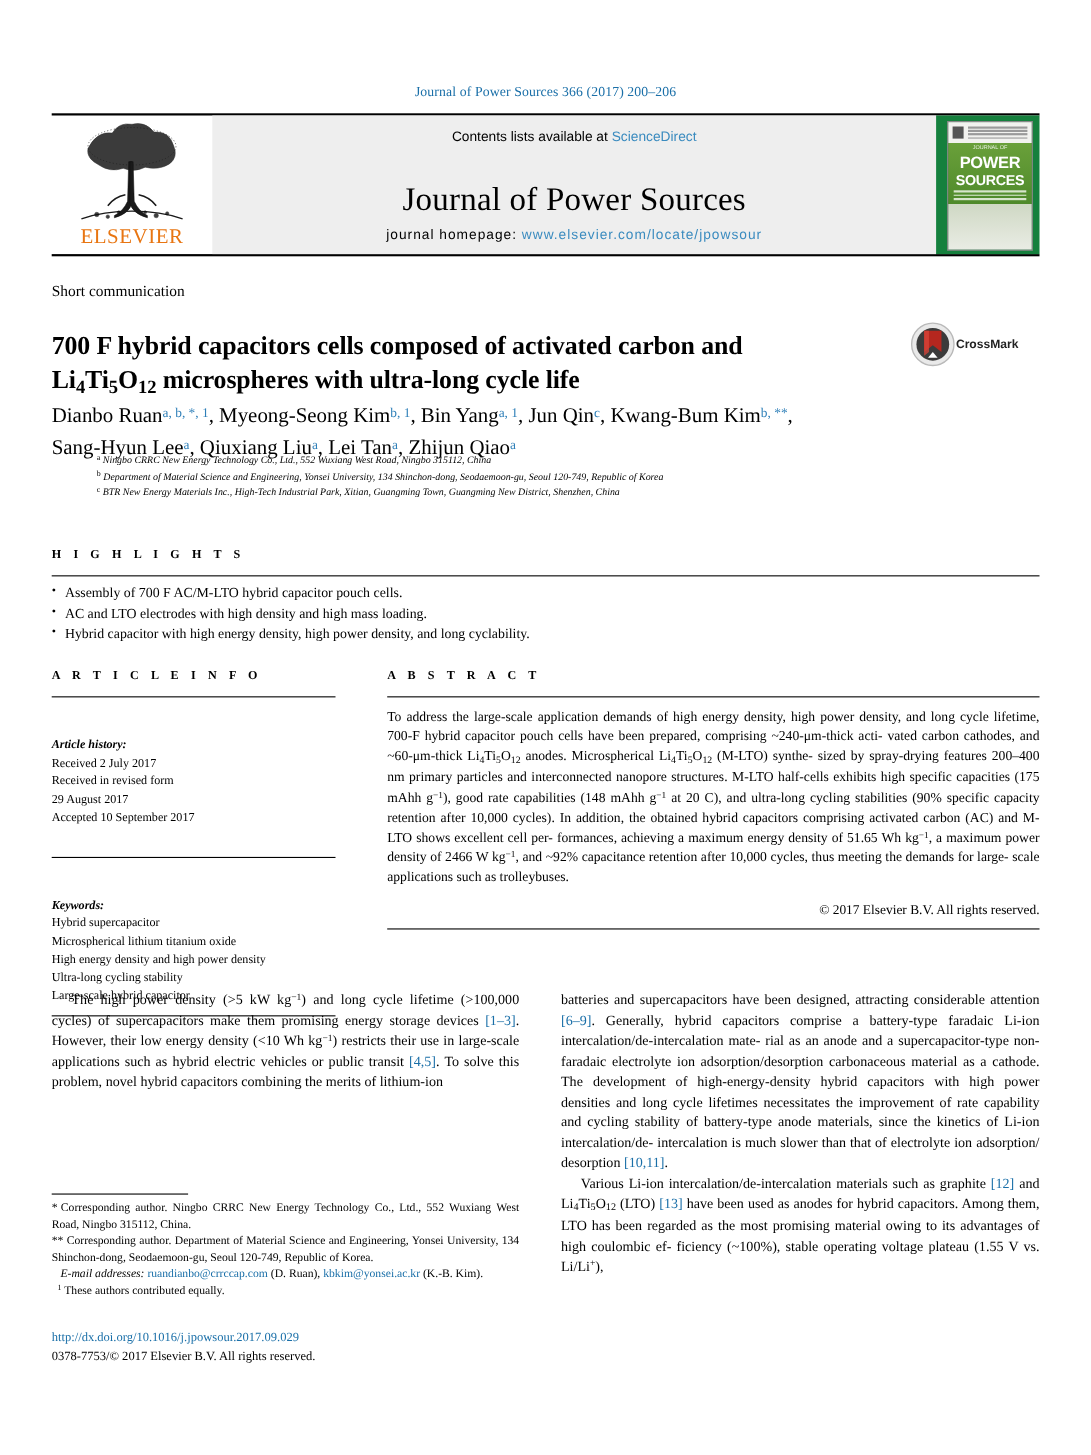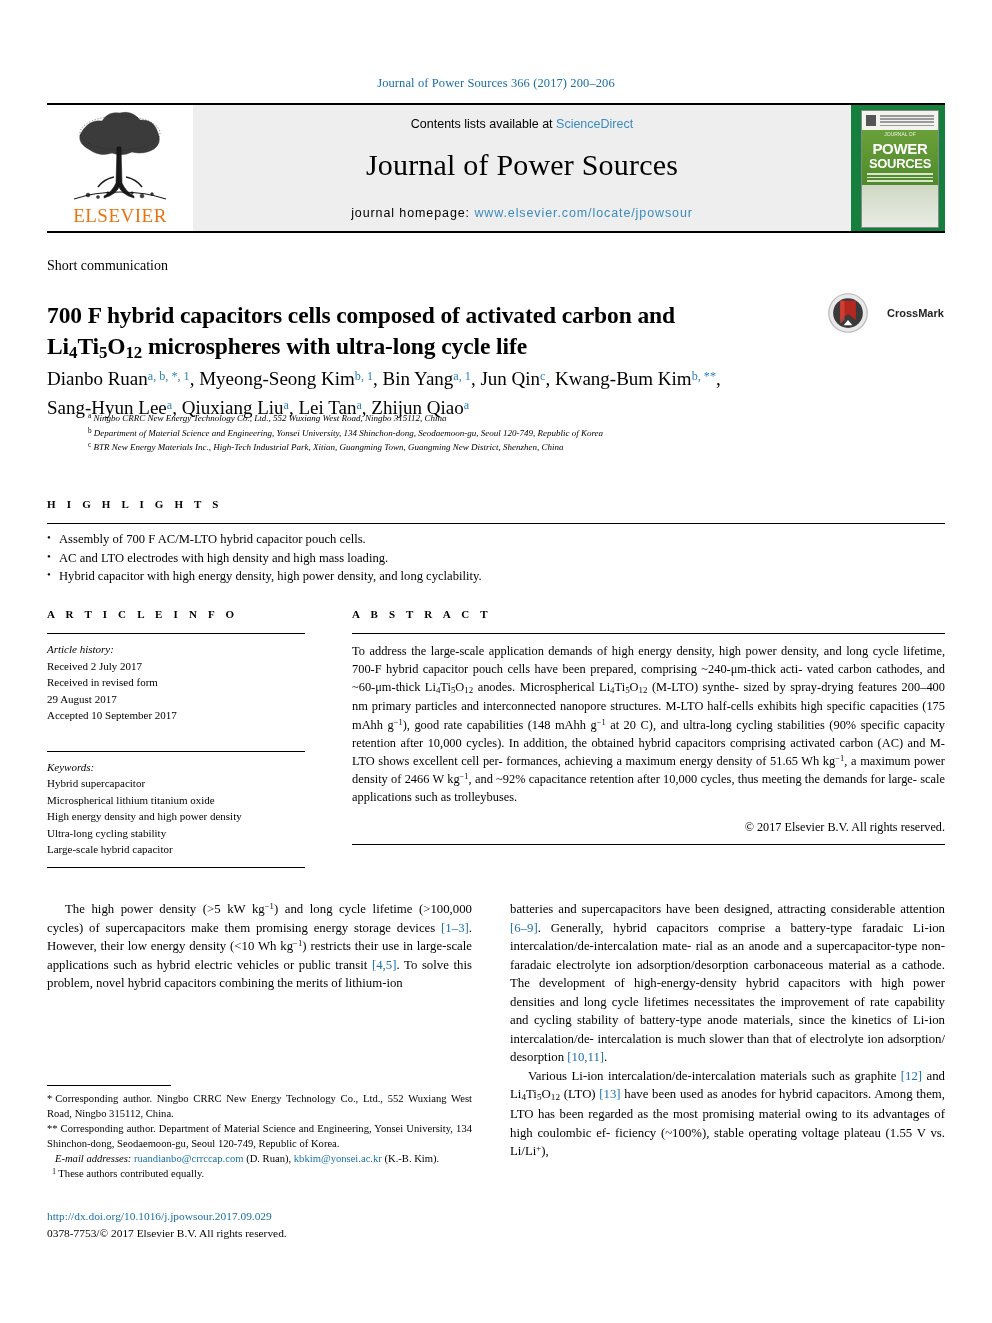--- a/index.html
+++ b/index.html
@@ -80,21 +80,21 @@
     font-family: "Liberation Sans", sans-serif;
     font-size: 12.5px;
     color: #000;
   }
   .contents-line .sd {
     color: #3a8bbf;
   }
   .journal-title {
     font-family: "Liberation Serif", serif;
     font-size: 30px;
-    margin-top: 17px;
+    margin-top: 34px;
     letter-spacing: .2px;
   }
   .homepage-line {
     position: absolute;
     bottom: 11px;
     left: 0; right: 0;
     font-family: "Liberation Sans", sans-serif;
     font-size: 12.5px;
     letter-spacing: .9px;
   }
@@ -165,21 +165,21 @@
   sup { font-size: .68em; vertical-align: .42em; }
 
   .crossmark {
     position: absolute;
     top: 290px; left: 827px;
     width: 120px; height: 46px;
     display: flex; align-items: center;
   }
   .cm-badge { width: 42px; height: 42px; }
   .cm-text {
-    margin-left: 18px;
+    margin-left: 0;
     font-family: "Liberation Sans", sans-serif;
     font-size: 11px;
     font-weight: bold;
     color: #222;
   }
 
   
   .authors {
     position: absolute;
     top: 364px; left: 47px;
@@ -233,21 +233,21 @@
   
   .info-col {
     position: absolute;
     top: 608px; left: 47px; width: 258px;
   }
   .info-rule { border-top: 1.6px solid #000; margin-top: 13px; }
   .info-body {
     font-size: 11px; line-height: 1.5; padding-top: 7px;
     font-family: "Liberation Serif", serif;
   }
-  .info-body .ital { font-style: italic; font-weight: normal; }
+  .info-body .ital { font-style: italic; font-weight: bold; margin-top: 28px; }
   .kw-rule { border-top: 1.6px solid #000; margin-top: 27px; }
   .kw-bottom-rule { border-top: 1.6px solid #000; margin-top: 9px; }
 
   .abs-col {
     position: absolute;
     top: 608px; left: 352px; width: 593px;
   }
   .abs-rule { border-top: 1.6px solid #000; margin-top: 13px; }
   .abs-body {
     padding-top: 8px;

